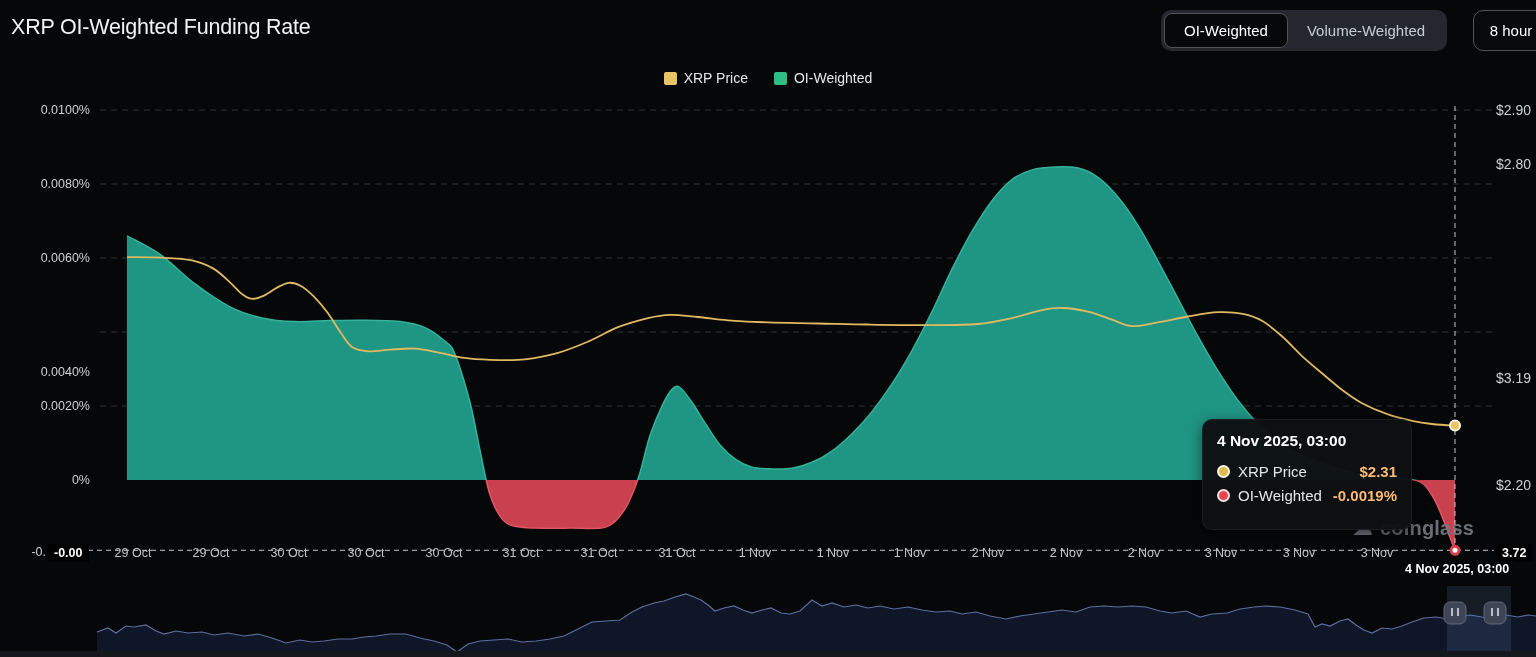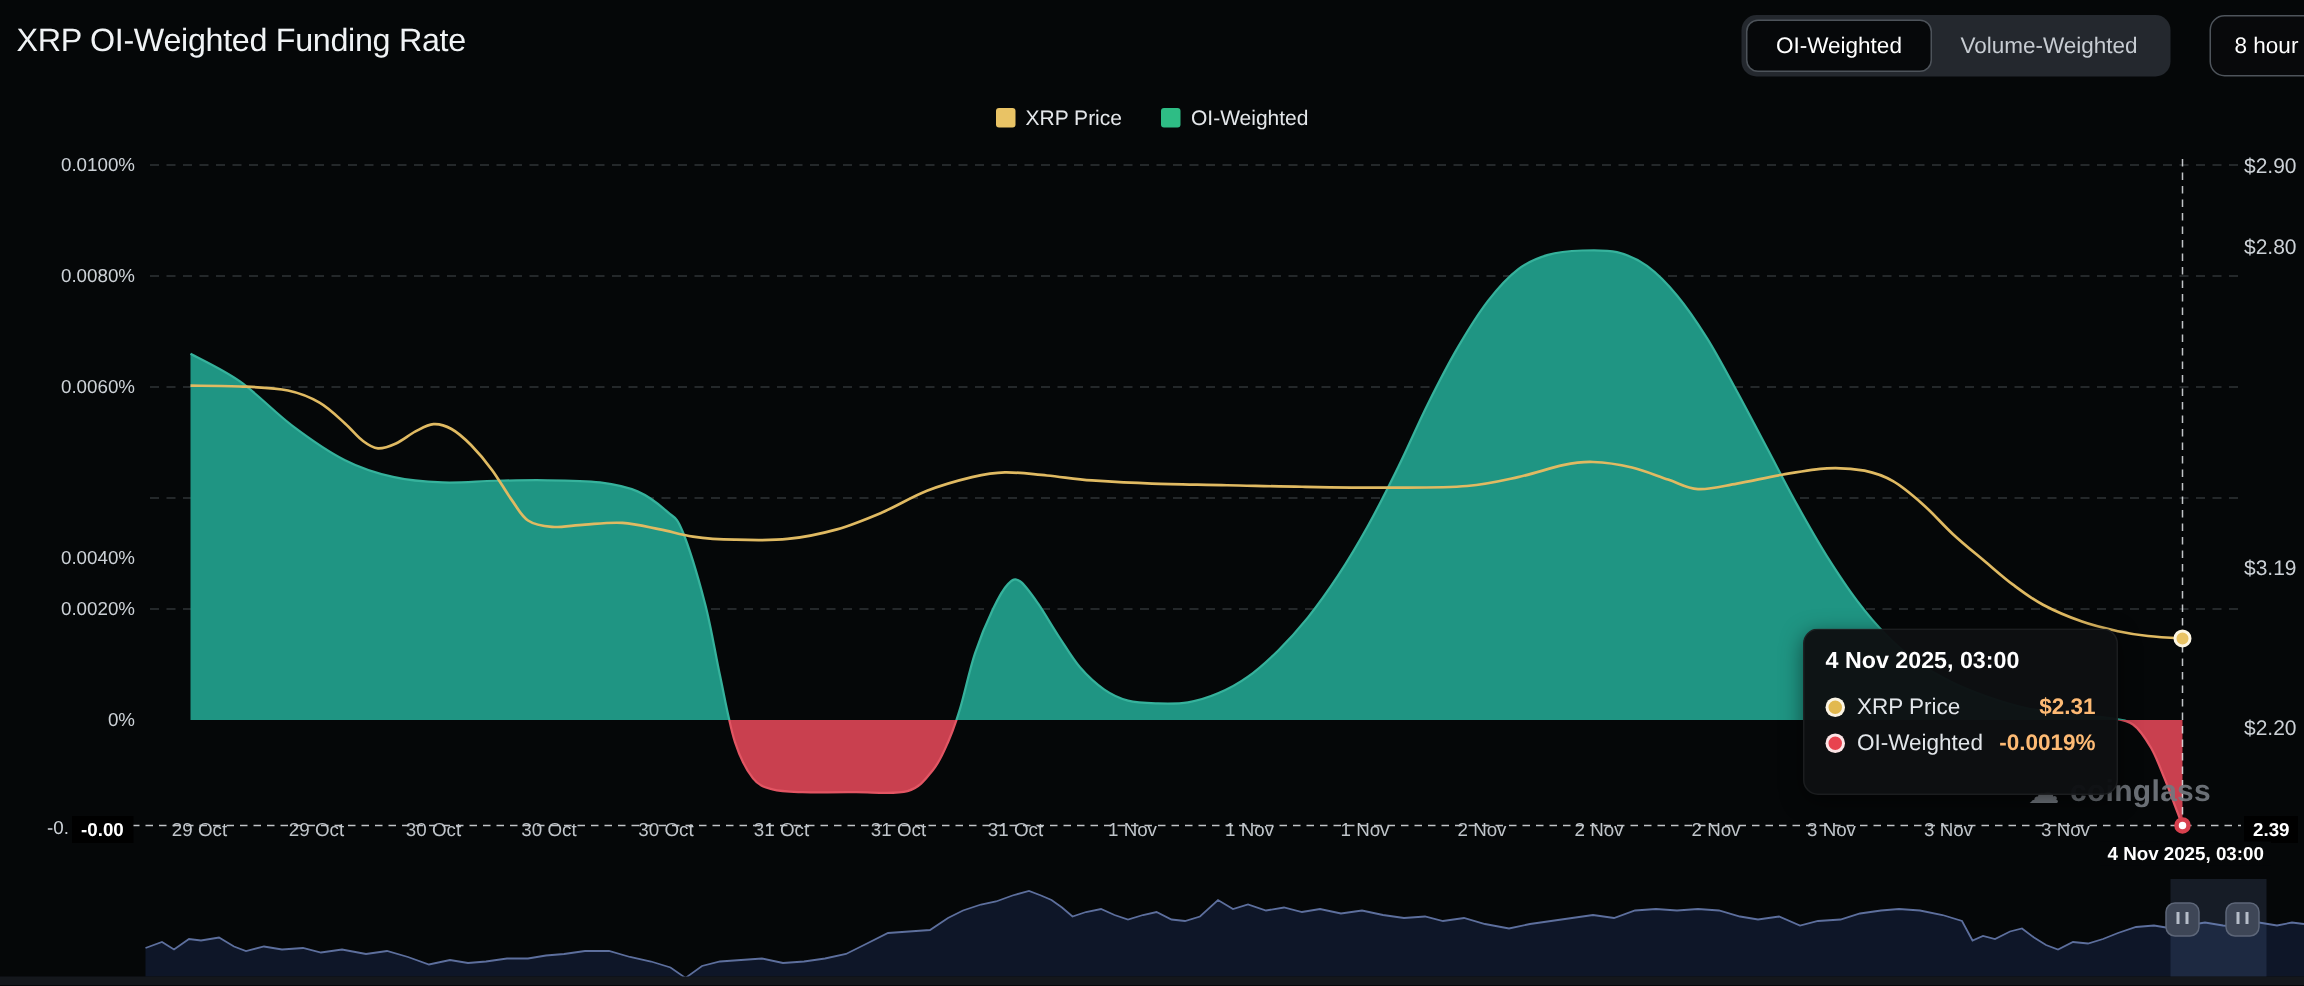--- a/index.html
+++ b/index.html
@@ -140,21 +140,21 @@
       <div class="xlabel" style="left: 954px;">2 Nov</div>
       <div class="xlabel" style="left: 1032px;">2 Nov</div>
       <div class="xlabel" style="left: 1110px;">2 Nov</div>
       <div class="xlabel" style="left: 1187px;">3 Nov</div>
       <div class="xlabel" style="left: 1265px;">3 Nov</div>
       <div class="xlabel" style="left: 1343px;">3 Nov</div>
     </div>
 
   <div class="partial-left">-0.</div>
   <div class="ax-badge" style="left:48px;">-0.00</div>
-  <div class="ax-badge" style="left:1496px;">2.39</div>
+  <div class="ax-badge" style="left:1496px;">3.72</div>
   <div class="xh-xlabel">4 Nov 2025, 03:00</div>
 
   <div class="tooltip">
     <div class="tt-title">4 Nov 2025, 03:00</div>
     <div id="ttRows">
         <div class="tt-row">
           <span class="tt-dot" style="background: rgb(226, 185, 79);"></span>
           <span class="tt-label">XRP Price</span>
           <span class="tt-value">$2.31</span>
         </div>

